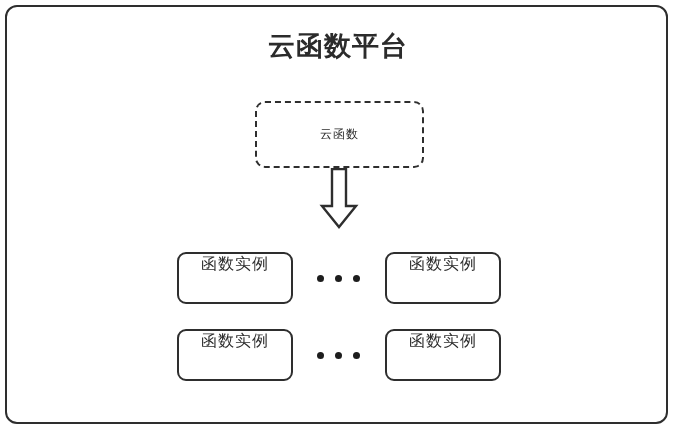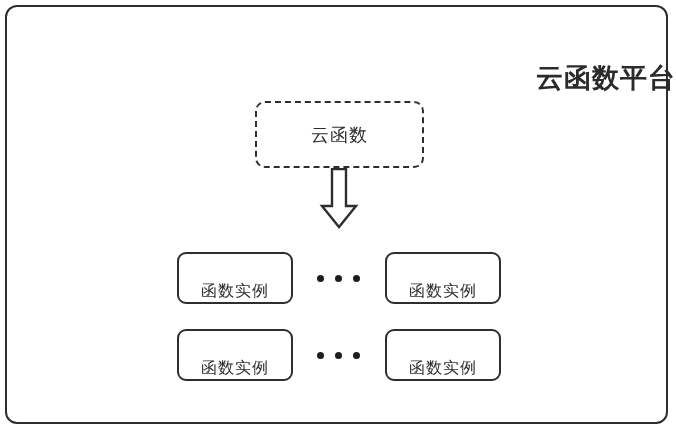--- a/index.html
+++ b/index.html
@@ -26,64 +26,63 @@
     box-sizing: border-box;
     border: 2.5px solid #2e2e2e;
     border-radius: 12px;
     background: #ffffff;
   }
   .title {
     position: absolute;
     left: 0;
     top: 28px;
     width: 676px;
-    text-align: right;
+    text-align: center;
     font-size: 27px;
     font-weight: bold;
     color: #2b2b2b;
     letter-spacing: 1px;
     line-height: 36px;
-    margin-top: 32px;
   }
   .dashed-box {
     position: absolute;
     left: 255px;
     top: 101px;
     width: 169px;
     height: 67px;
     box-sizing: border-box;
     border: 2.5px dashed #2e2e2e;
     border-radius: 10px;
     background: #ffffff;
     display: flex;
     align-items: center;
     justify-content: center;
   }
   .dashed-box .label {
-    font-size: 18px;
+    font-size: 12px;
     color: #2b2b2b;
     letter-spacing: 1px;
   }
   .arrow-wrap {
     position: absolute;
     left: 316px;
     top: 168px;
     width: 46px;
     height: 62px;
   }
   .solid-box {
     position: absolute;
     box-sizing: border-box;
     width: 116px;
     height: 52px;
     border: 2.5px solid #2e2e2e;
     border-radius: 9px;
     background: #ffffff;
     display: flex;
-    align-items: flex-end;
+    align-items: flex-start;
     justify-content: center;
   }
   .solid-box .label {
     font-size: 16px;
     color: #2b2b2b;
     letter-spacing: 1px;
   }
   .box-r1c1 { left: 177px; top: 252px; }
   .box-r1c2 { left: 385px; top: 252px; }
   .box-r2c1 { left: 177px; top: 329px; }

